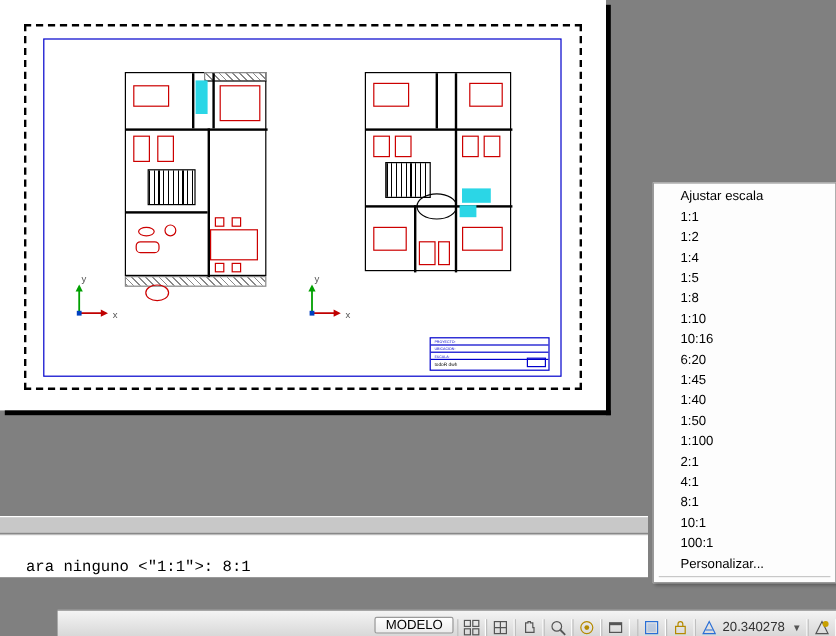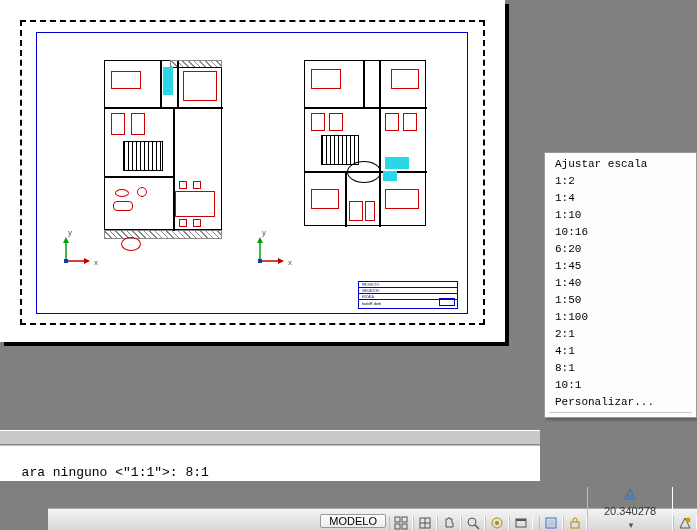--- a/index.html
+++ b/index.html
@@ -106,27 +106,26 @@
     position: absolute;
     left: 544px; top: 152px;
     width: 153px;
     background: #fdfdfd;
     border: 1px solid #9a9a9a;
     box-shadow: 2px 2px 3px rgba(0,0,0,0.3);
     padding: 2px 0;
     z-index: 50;
   }
   .ctxmenu .mi {
-    padding: 3px 10px 3px 10px;
+    padding: 3px 10px 3px 22px;
     color: #000;
     cursor: default;
     height: 17px;
     line-height: 12px;
     position: relative;
-    font-family: Liberation Mono, monospace;
   }
   .ctxmenu .sep { height:1px; margin:2px 4px; background:#c8c8c8; }
   .ctxmenu .check::before {
     content: "✓";
     position: absolute;
     left: 6px; top: 1px;
     font-size: 11px;
     color: #000;
   }
 
@@ -143,21 +142,20 @@
   }
   .statusbar .spacer { flex: 1; }
   .statusbar .btn, .statusbar .cell {
     display: flex; align-items: center; justify-content: center;
     padding: 0 4px;
     border-left: 1px solid #bfbfbf;
     border-right: 1px solid #fff;
     color: #333;
     font-size: 11px;
     min-width: 20px;
-    flex-direction: column;
   }
   .statusbar .btn svg { width: 14px; height: 14px; display:block; }
   .statusbar .modelo {
     background: linear-gradient(#fefefe,#ececec);
     border: 1px solid #9a9a9a;
     border-radius: 2px;
     margin: 2px 3px;
     padding: 0 8px;
     font-size: 11px;
     display:flex; align-items:center;
@@ -275,33 +273,37 @@
 <div class="paper-shadow-r"></div>
 <div class="paper-shadow-b"></div>
 
 <div class="cmdsep"></div>
 <div class="cmdline">
   <span>ara ninguno &lt;"1:1"&gt;: 8:1</span>
 </div>
 
 <div class="ctxmenu">
   <div class="mi">Ajustar escala</div>
+  <div class="mi">1:1</div>
   <div class="mi">1:2</div>
   <div class="mi">1:4</div>
+  <div class="mi">1:5</div>
+  <div class="mi">1:8</div>
   <div class="mi">1:10</div>
   <div class="mi">10:16</div>
   <div class="mi">6:20</div>
   <div class="mi">1:45</div>
   <div class="mi">1:40</div>
   <div class="mi">1:50</div>
   <div class="mi">1:100</div>
   <div class="mi">2:1</div>
   <div class="mi">4:1</div>
   <div class="mi">8:1</div>
   <div class="mi">10:1</div>
+  <div class="mi">100:1</div>
   <div class="mi">Personalizar...</div>
   <div class="sep"></div>
 </div>
 
 <div class="statusbar">
   <div class="spacer"></div>
   <div class="modelo">MODELO</div>
 
   <div class="btn">
     <svg viewBox="0 0 14 14">

